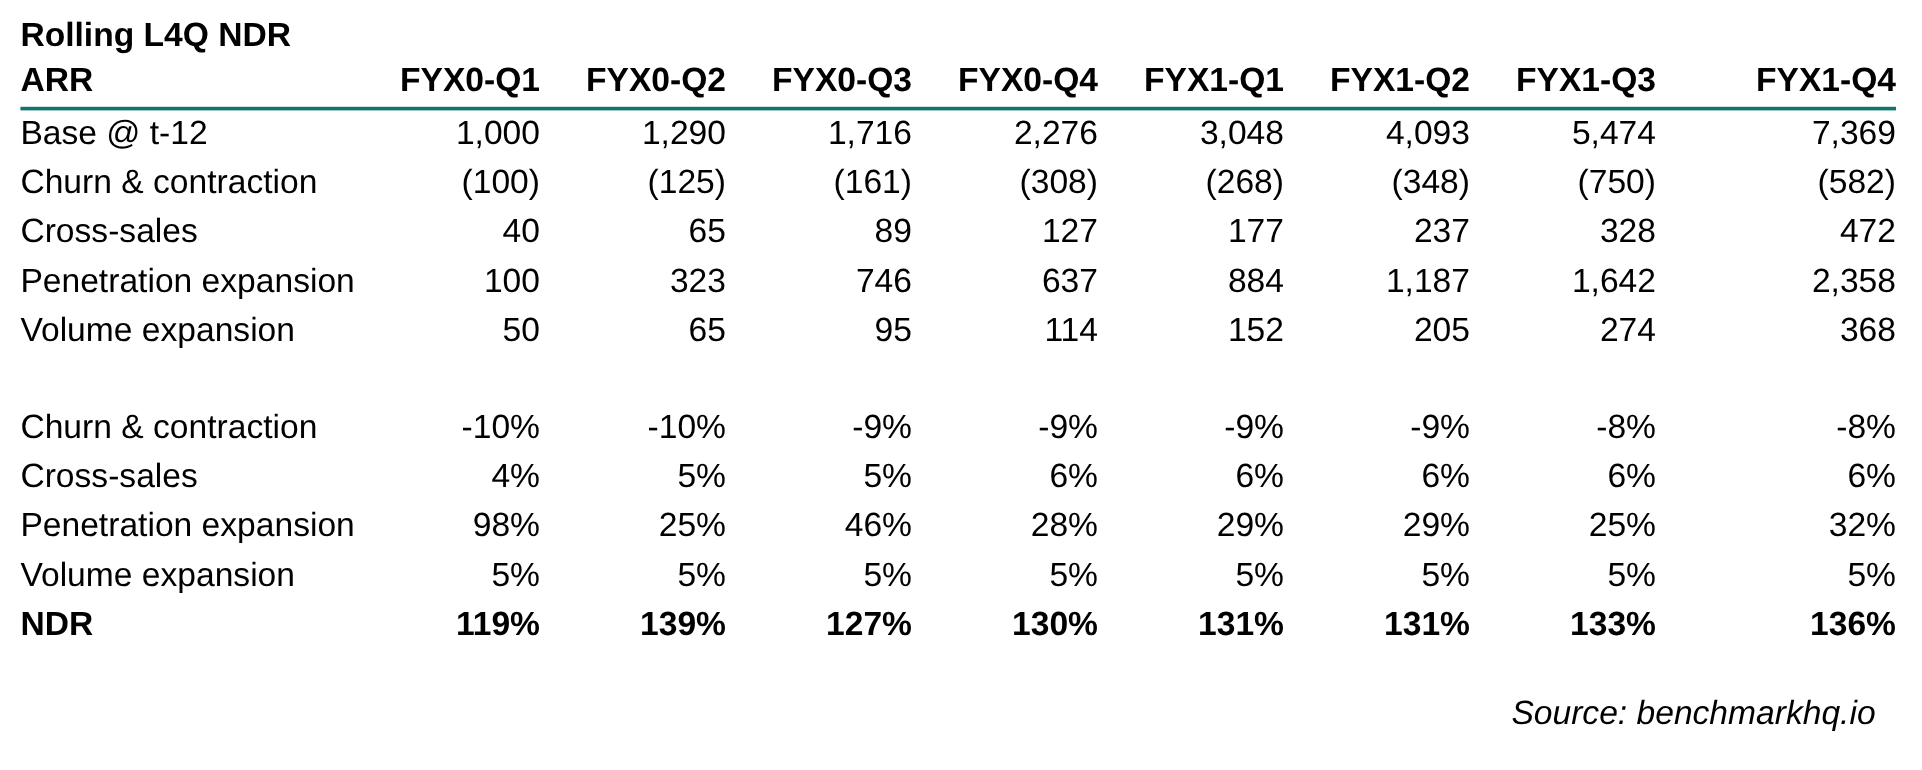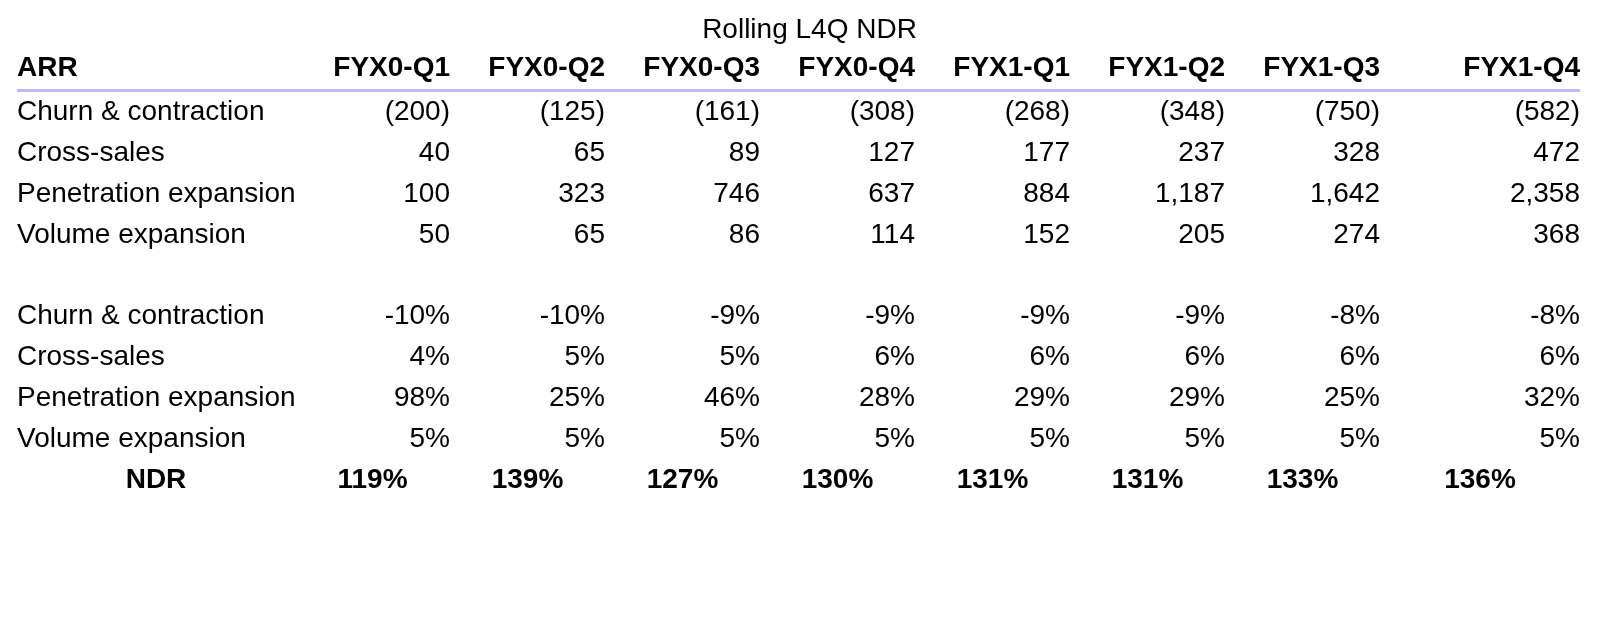--- a/index.html
+++ b/index.html
@@ -12,57 +12,55 @@
     width: 1602px;
     height: 642px;
     overflow: hidden;
     font-family: "Liberation Sans", sans-serif;
     color: #000000;
   }
   .sheet {
     padding: 12px 0 0 17px;
   }
   .title {
-    font-weight: normal;
+    font-weight: bold;
     font-size: 28px;
     line-height: 34px;
     white-space: nowrap;
-    text-align: center;
   }
   table.ndr {
     border-collapse: collapse;
     table-layout: fixed;
     width: 1563px;
   }
   col.c-label { width: 278px; }
   col.c-q     { width: 155px; }
   col.c-qlast { width: 200px; }
 
   table.ndr th {
     font-weight: bold;
     font-size: 28px;
     height: 44px;
     padding: 0;
     vertical-align: middle;
-    border-bottom: 3px solid #c4b5fd;
+    border-bottom: 3px solid #0f766e;
     white-space: nowrap;
   }
   table.ndr td {
     font-size: 28px;
     height: 41px;
     padding: 0;
     vertical-align: middle;
     white-space: nowrap;
   }
   .label-col { text-align: left; }
   .num       { text-align: right; }
   tr.spacer td { height: 40px; }
   tr.total td {
     font-weight: bold;
-    text-align: center;
   }
   .source {
     font-style: italic;
     font-size: 28px;
     line-height: 32px;
     text-align: right;
     margin: 38px 39px 0 0;
     white-space: nowrap;
   }
 </style>
@@ -95,22 +93,33 @@
         <th class="num">FYX0-Q4</th>
         <th class="num">FYX1-Q1</th>
         <th class="num">FYX1-Q2</th>
         <th class="num">FYX1-Q3</th>
         <th class="num">FYX1-Q4</th>
       </tr>
     </thead>
 
     <tbody id="section-0">
         <tr>
+          <td class="label-col">Base @ t-12</td>
+          <td class="num">1,000</td>
+          <td class="num">1,290</td>
+          <td class="num">1,716</td>
+          <td class="num">2,276</td>
+          <td class="num">3,048</td>
+          <td class="num">4,093</td>
+          <td class="num">5,474</td>
+          <td class="num">7,369</td>
+        </tr>
+        <tr>
           <td class="label-col">Churn &amp; contraction</td>
-          <td class="num">(200)</td>
+          <td class="num">(100)</td>
           <td class="num">(125)</td>
           <td class="num">(161)</td>
           <td class="num">(308)</td>
           <td class="num">(268)</td>
           <td class="num">(348)</td>
           <td class="num">(750)</td>
           <td class="num">(582)</td>
         </tr>
         <tr>
           <td class="label-col">Cross-sales</td>
@@ -131,21 +140,21 @@
           <td class="num">637</td>
           <td class="num">884</td>
           <td class="num">1,187</td>
           <td class="num">1,642</td>
           <td class="num">2,358</td>
         </tr>
         <tr>
           <td class="label-col">Volume expansion</td>
           <td class="num">50</td>
           <td class="num">65</td>
-          <td class="num">86</td>
+          <td class="num">95</td>
           <td class="num">114</td>
           <td class="num">152</td>
           <td class="num">205</td>
           <td class="num">274</td>
           <td class="num">368</td>
         </tr>
       </tbody>
 
     <tbody>
       <tr class="spacer">
@@ -208,14 +217,15 @@
         <td class="num">127%</td>
         <td class="num">130%</td>
         <td class="num">131%</td>
         <td class="num">131%</td>
         <td class="num">133%</td>
         <td class="num">136%</td>
       </tr>
     </tbody>
   </table>
 
+  <div class="source">Source: benchmarkhq.io</div>
 
 </div>
 
 </body></html>

